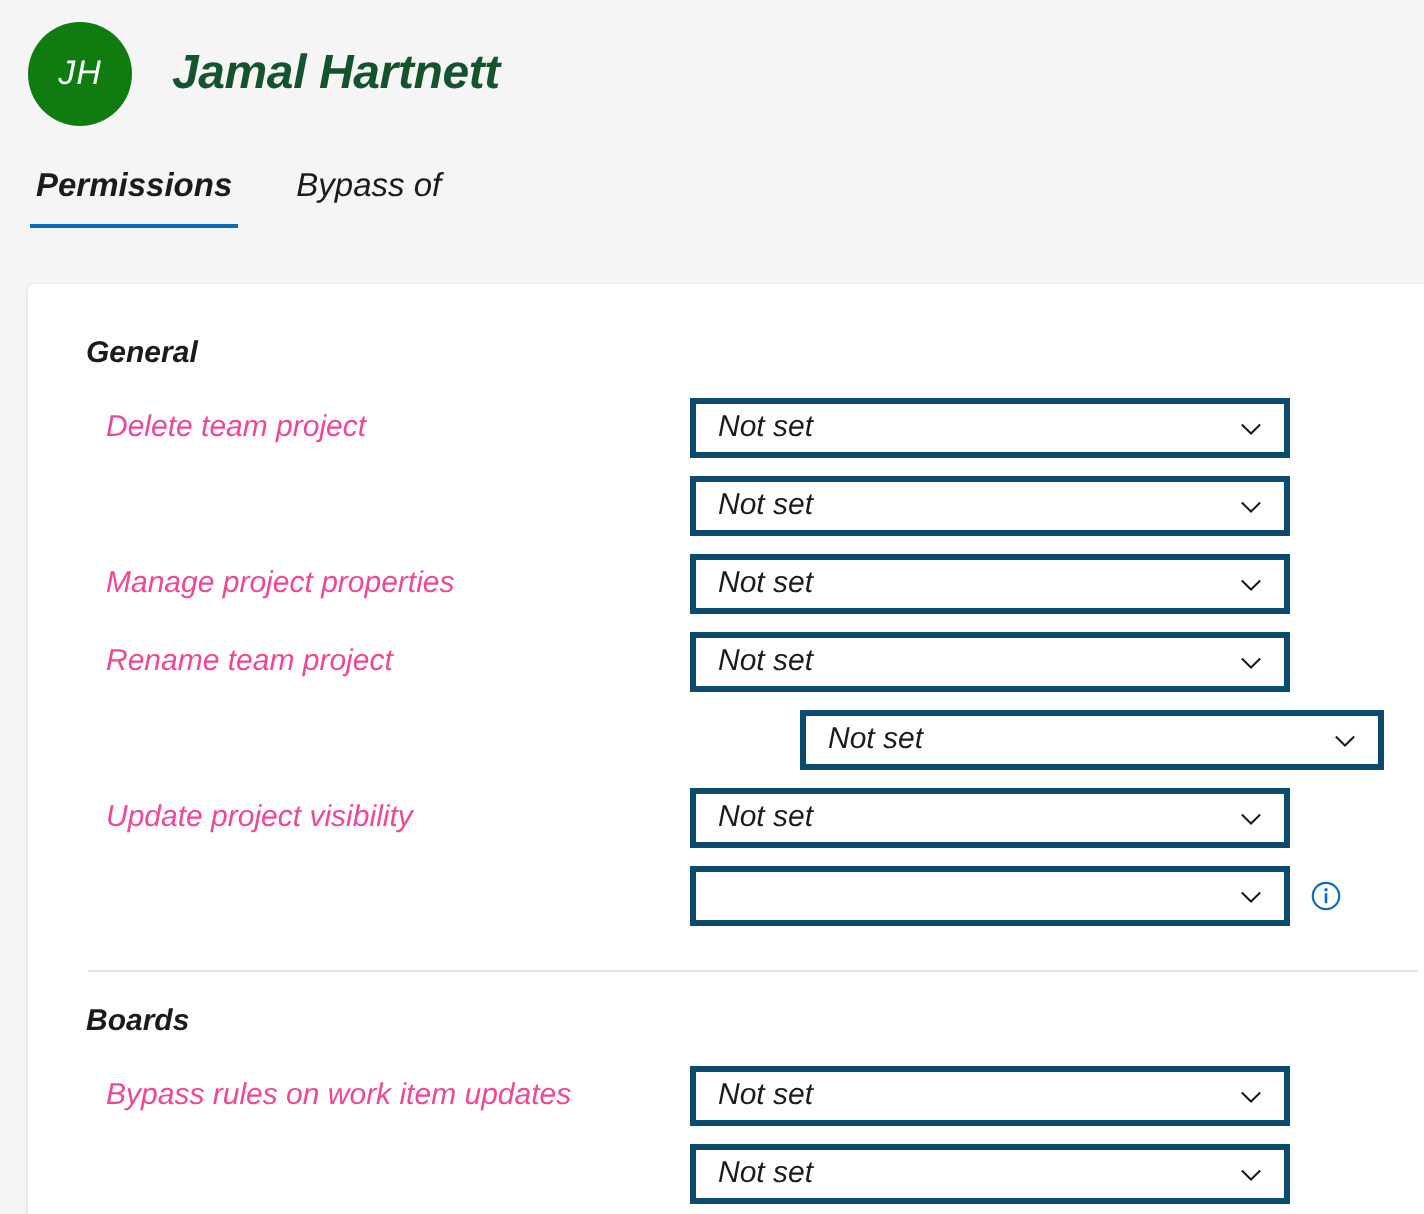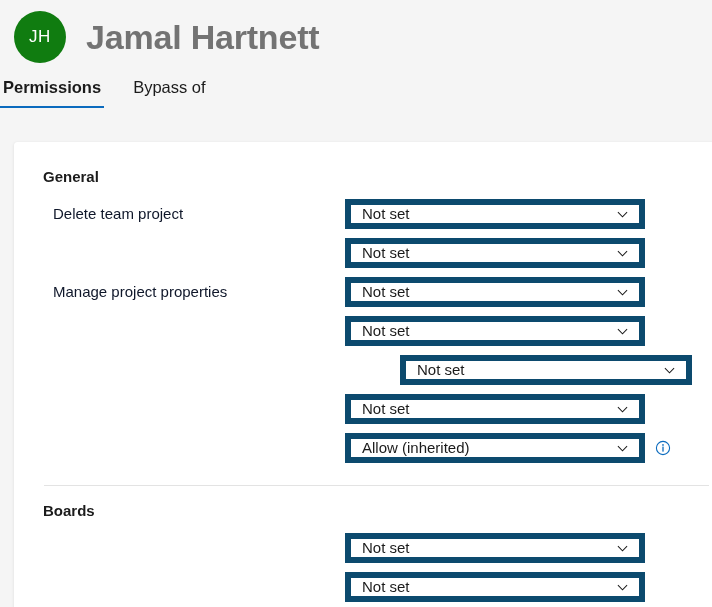--- a/index.html
+++ b/index.html
@@ -13,20 +13,21 @@
     font-family: "Liberation Sans", sans-serif;
     color: #1b1b1b;
     overflow: hidden;
   }
 
   .page {
     position: relative;
     width: 568px;
     height: 607px;
     box-sizing: border-box;
+    font-style: italic;
   }
 
   
   .identity {
     display: flex;
     align-items: center;
     padding: 16px 0 0 14px;
     height: 58px;
     box-sizing: border-box;
   }
@@ -39,31 +40,32 @@
     display: flex;
     align-items: center;
     justify-content: center;
     font-size: 17px;
     letter-spacing: 0.5px;
     font-weight: 400;
     flex: 0 0 auto;
   }
   .identity-name {
     margin-left: 20px;
-    font-size: 34px;
+    font-size: 24px;
     font-weight: bold;
     letter-spacing: -0.2px;
-    color: #737373;
+    color: #14532d;
     white-space: nowrap;
   }
 
   
   .tabbar {
     display: flex;
-    align-items: flex-start;
+    align-items: center;
+    padding-left: 15px;
     margin-top: 20px;
     height: 42px;
     box-sizing: border-box;
   }
   .tab {
     position: relative;
     font-size: 16.5px;
     color: #1b1b1b;
     padding: 0 3px 11px 3px;
     margin-right: 26px;
@@ -120,21 +122,21 @@
   
   .perm-row {
     display: flex;
     align-items: center;
     height: 39px;
     padding-left: 39px;
     box-sizing: border-box;
   }
   .perm-label {
     font-size: 15px;
-    color: #0f172a;
+    color: #ec4899;
     white-space: nowrap;
     flex: 0 0 auto;
   }
   .perm-control {
     margin-left: auto;
     display: flex;
     align-items: center;
     flex: 0 0 auto;
     padding-right: 21px;
   }
@@ -145,21 +147,21 @@
     left: 331px;
   }
   .perm-row {
     position: relative;
   }
 
   .dropdown {
     position: relative;
     width: 300px;
     height: 30px;
-    border: 6px solid #0c4a6e;
+    border: 3px solid #0c4a6e;
     background: #ffffff;
     box-sizing: border-box;
     display: flex;
     align-items: center;
     cursor: pointer;
   }
   .dropdown-value {
     font-size: 15px;
     color: #1b1b1b;
     padding-left: 11px;
@@ -251,20 +253,21 @@
             <span class="chev">
               <svg viewBox="0 0 12 12" width="11" height="11">
                   <path d="M1 3.5 L6 8.5 L11 3.5" fill="none" stroke="#1b1b1b" stroke-width="1.1"></path>
                 </svg>
             </span>
           </div>
         </div>
       </div>
 
       <div class="perm-row">
+        <div class="perm-label">Rename team project</div>
         <div class="perm-control">
           <div class="dropdown">
             <span class="dropdown-value">Not set</span>
             <span class="chev">
               <svg viewBox="0 0 12 12" width="11" height="11">
                   <path d="M1 3.5 L6 8.5 L11 3.5" fill="none" stroke="#1b1b1b" stroke-width="1.1"></path>
                 </svg>
             </span>
           </div>
         </div>
@@ -277,36 +280,36 @@
             <span class="chev">
               <svg viewBox="0 0 12 12" width="11" height="11">
                   <path d="M1 3.5 L6 8.5 L11 3.5" fill="none" stroke="#1b1b1b" stroke-width="1.1"></path>
                 </svg>
             </span>
           </div>
         </div>
       </div>
 
       <div class="perm-row">
-        <div class="perm-control">
-          <div class="dropdown">
-            <span class="dropdown-value">Not set</span>
-            <span class="chev">
-              <svg viewBox="0 0 12 12" width="11" height="11">
-                  <path d="M1 3.5 L6 8.5 L11 3.5" fill="none" stroke="#1b1b1b" stroke-width="1.1"></path>
-                </svg>
-            </span>
-          </div>
-        </div>
-      </div>
-
-      <div class="perm-row">
-        <div class="perm-control">
-          <div class="dropdown">
-            <span class="dropdown-value">Allow (inherited)</span>
+        <div class="perm-label">Update project visibility</div>
+        <div class="perm-control">
+          <div class="dropdown">
+            <span class="dropdown-value">Not set</span>
+            <span class="chev">
+              <svg viewBox="0 0 12 12" width="11" height="11">
+                  <path d="M1 3.5 L6 8.5 L11 3.5" fill="none" stroke="#1b1b1b" stroke-width="1.1"></path>
+                </svg>
+            </span>
+          </div>
+        </div>
+      </div>
+
+      <div class="perm-row">
+        <div class="perm-control">
+          <div class="dropdown">
             <span class="chev">
               <svg viewBox="0 0 12 12" width="11" height="11">
                   <path d="M1 3.5 L6 8.5 L11 3.5" fill="none" stroke="#1b1b1b" stroke-width="1.1"></path>
                 </svg>
             </span>
           </div>
           <span class="info-icon">
             <svg viewBox="0 0 16 16" width="16" height="16">
               <circle cx="8" cy="8" r="6.6" fill="none" stroke="#0b6bbe" stroke-width="1.1"></circle>
               <circle cx="8" cy="4.9" r="0.85" fill="#0b6bbe"></circle>
@@ -314,20 +317,21 @@
             </svg>
           </span>
         </div>
       </div>
 
       <div class="divider"></div>
 
       <div class="group-title boards">Boards</div>
 
       <div class="perm-row">
+        <div class="perm-label">Bypass rules on work item updates</div>
         <div class="perm-control">
           <div class="dropdown">
             <span class="dropdown-value">Not set</span>
             <span class="chev">
               <svg viewBox="0 0 12 12" width="11" height="11">
                   <path d="M1 3.5 L6 8.5 L11 3.5" fill="none" stroke="#1b1b1b" stroke-width="1.1"></path>
                 </svg>
             </span>
           </div>
         </div>

